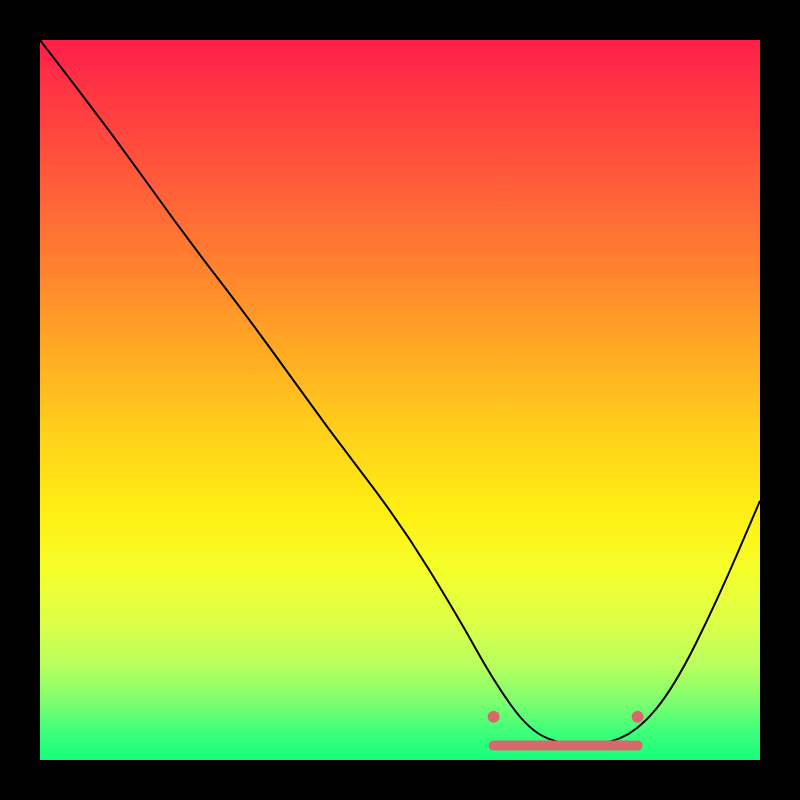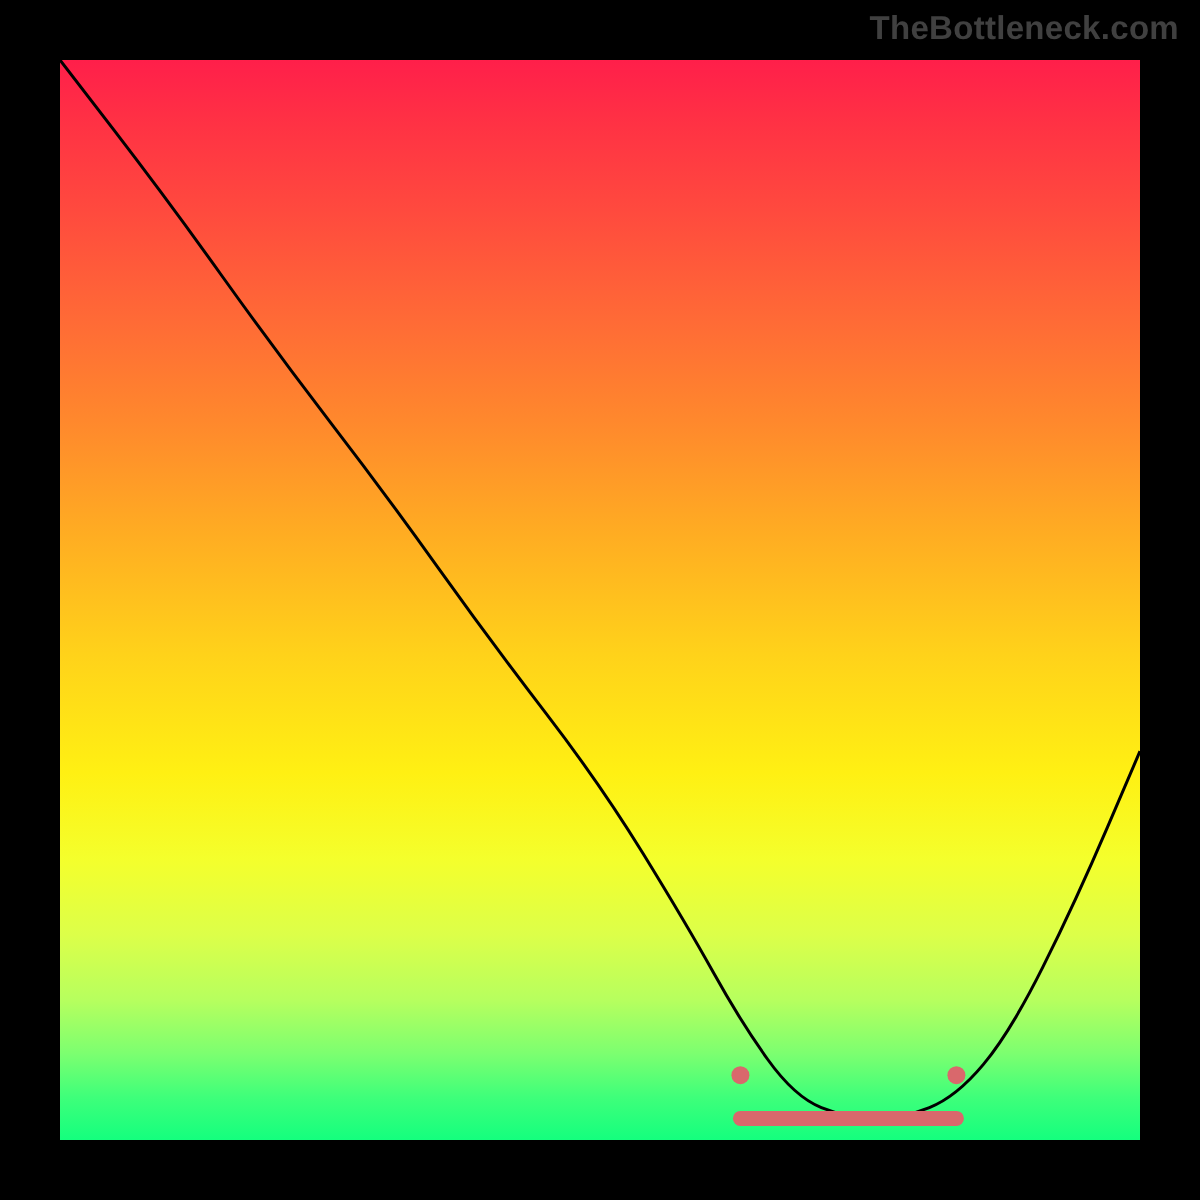--- a/index.html
+++ b/index.html
@@ -68,21 +68,20 @@
     stroke-linecap: round;
   }
   .accent-dot {
     fill: #d9686c;
   }
 </style>
 </head>
 <body>
 
 <div class="stage">
-  <div class="watermark">TheBottleneck.com</div>
 
   <div class="plot-area">
     <svg class="overlay" viewBox="0 0 720 720" preserveAspectRatio="none">
       <path id="curve-path" class="curve" d="M 0 0 Q 0 0 36 46.80000000000001 Q 72 93.60000000000002 108 144 Q 144 194.39999999999998 180 241.2 Q 216 288 252 338.4 Q 288 388.8 324 435.6 Q 360 482.4 388.79999999999995 529.2 Q 417.59999999999997 576 435.6 608.4 Q 453.6 640.8 471.6 666 Q 489.6 691.2 507.6 698.4000000000001 Q 525.6 705.6 543.6 705.6 Q 561.6 705.6 579.6 698.4000000000001 Q 597.6 691.2 615.6 669.6 Q 633.6 648 655.2 604.8 Q 676.8 561.6 698.4 511.20000000000005 T 720 460.8"></path>
       <path id="accent-path" class="accent-seg" d="M 453.6 705.6 L 597.6 705.6"></path>
       <circle id="accent-dot-left" class="accent-dot" r="6" cx="453.6" cy="676.8"></circle>
       <circle id="accent-dot-right" class="accent-dot" r="6" cx="597.6" cy="676.8"></circle>
     </svg>
   </div>
 </div>

